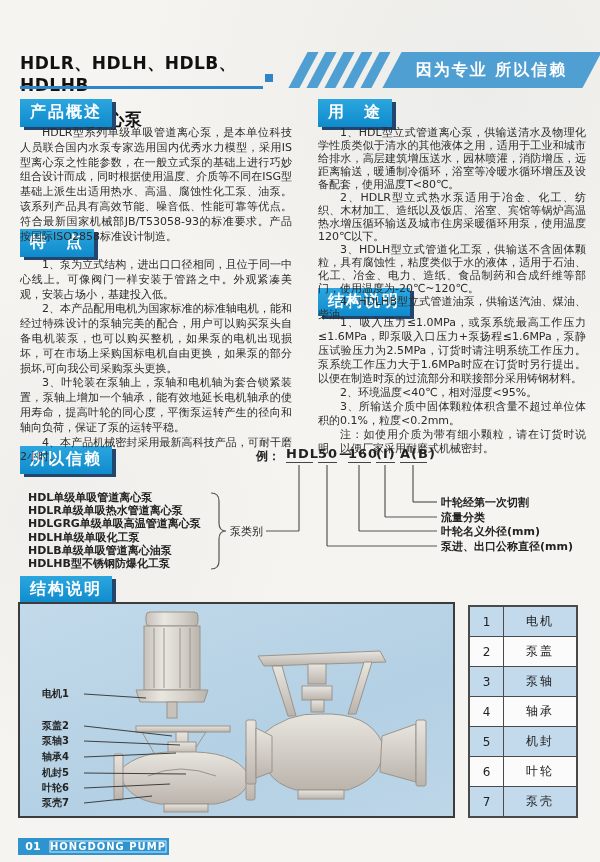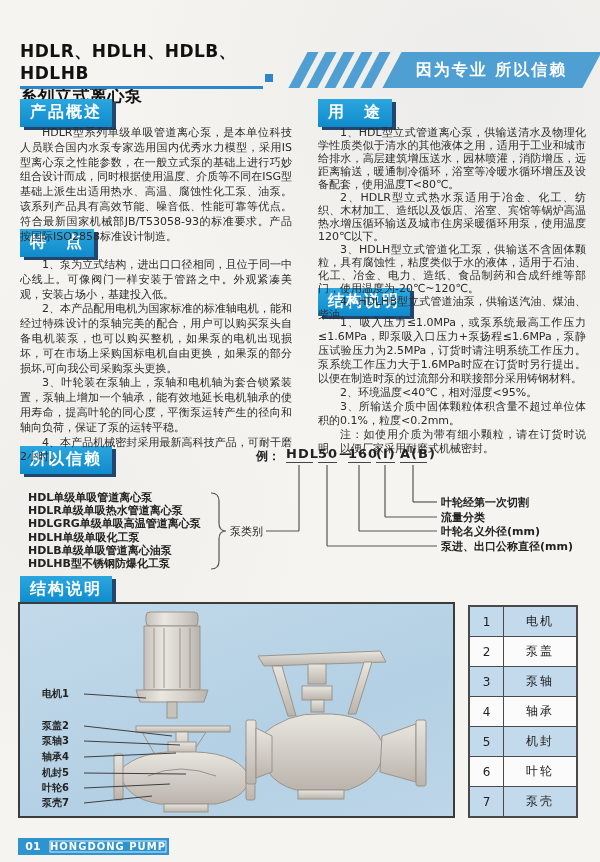--- a/index.html
+++ b/index.html
@@ -7,21 +7,21 @@
   body { font-family:"DejaVu Sans","Liberation Sans",sans-serif; }
   .page {
     position:relative; width:600px; height:862px; margin:0 auto;
     background:#f5f4f0;
     background-image:radial-gradient(circle at 80% 10%, rgba(210,212,215,.25), transparent 40%),
                      radial-gradient(circle at 10% 60%, rgba(215,215,212,.2), transparent 35%);
     overflow:hidden; color:#2a2a2a;
   }
   
   .title-block { position:absolute; left:20px; top:40px; width:280px; }
-  .title-line { font-size:17px; font-weight:bold; color:#111; letter-spacing:.5px; line-height:22px; }
+  .title-line { font-size:17px; font-weight:bold; color:#111; letter-spacing:.5px; line-height:22px;margin-top:12px; }
   .title-underline { position:absolute; left:20px; top:86px; width:243px; height:3px; background:#2e86c8; }
   .title-square { position:absolute; left:265px; top:74px; width:8px; height:8px; background:#2e86c8; }
   .banner { position:absolute; left:298px; top:52px; width:296px; height:36px; }
   .banner .stripe { position:absolute; top:0; width:11px; height:36px; background:#4f9fd2; transform:skewX(-28deg); }
   .banner .bar { position:absolute; left:94px; top:0; width:200px; height:36px; background:#4f9fd2;
     transform:skewX(-28deg); display:flex; align-items:center; justify-content:center; }
   .banner .bar span { transform:skewX(28deg); color:#fff; font-size:16px; font-weight:bold; letter-spacing:2px; white-space:nowrap; }
   
   .badge { position:absolute; background:linear-gradient(180deg,#2ba6de,#0f8bcd);
     color:#fff; font-weight:bold; font-size:16px; letter-spacing:2px;

